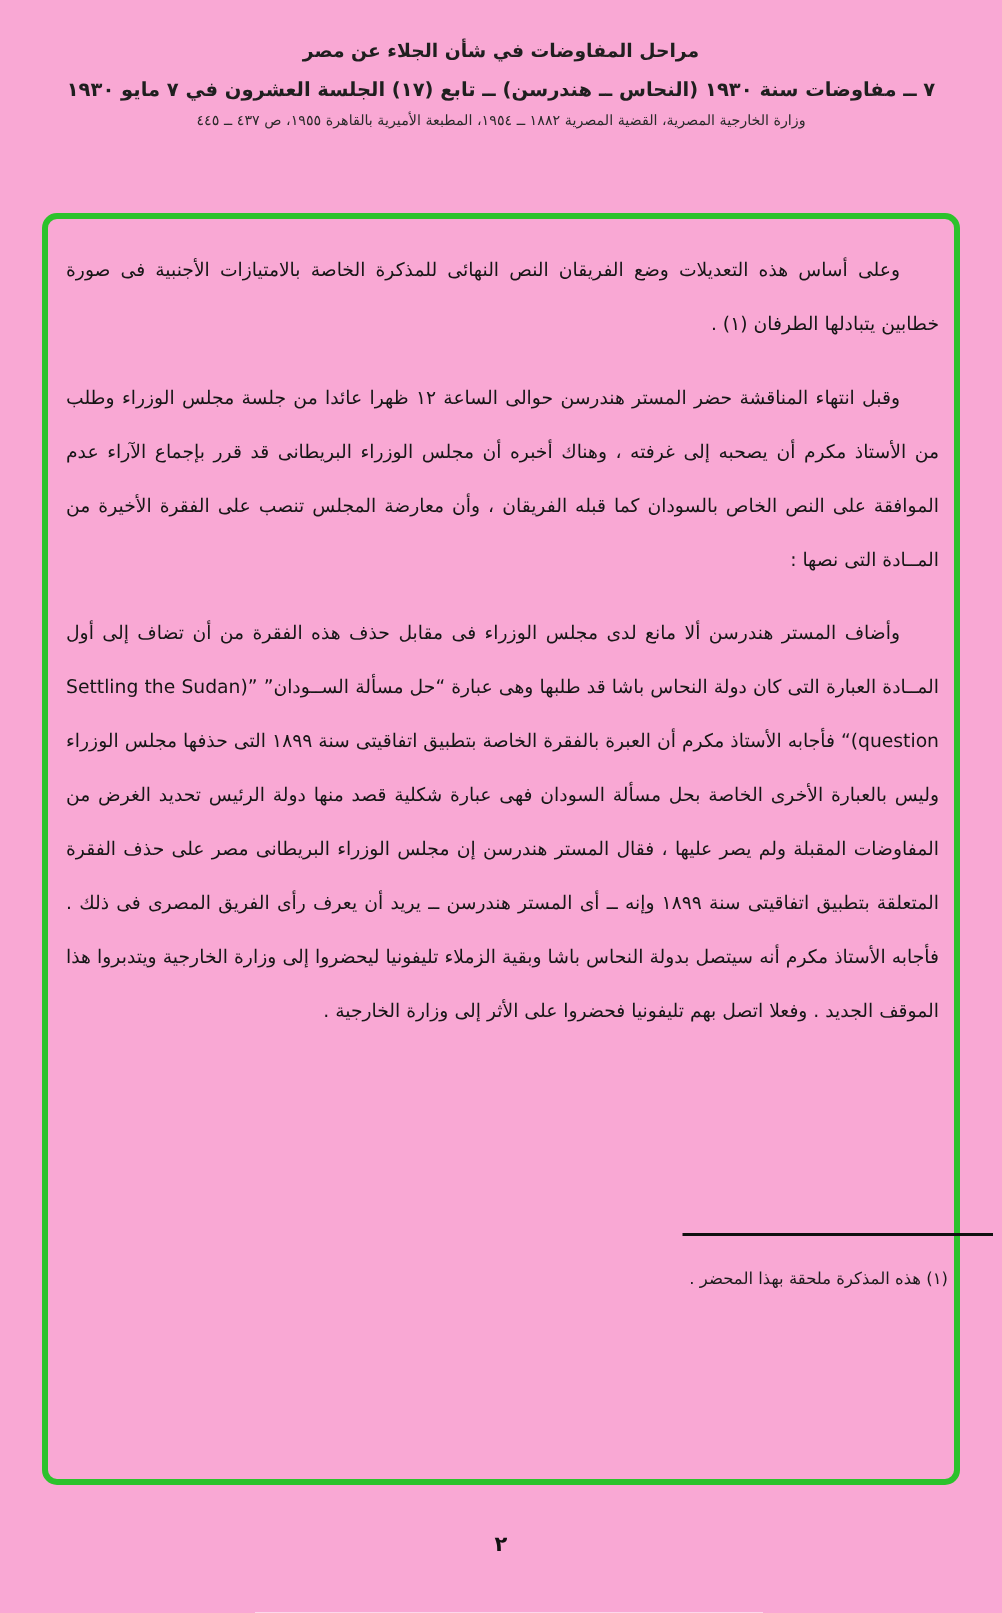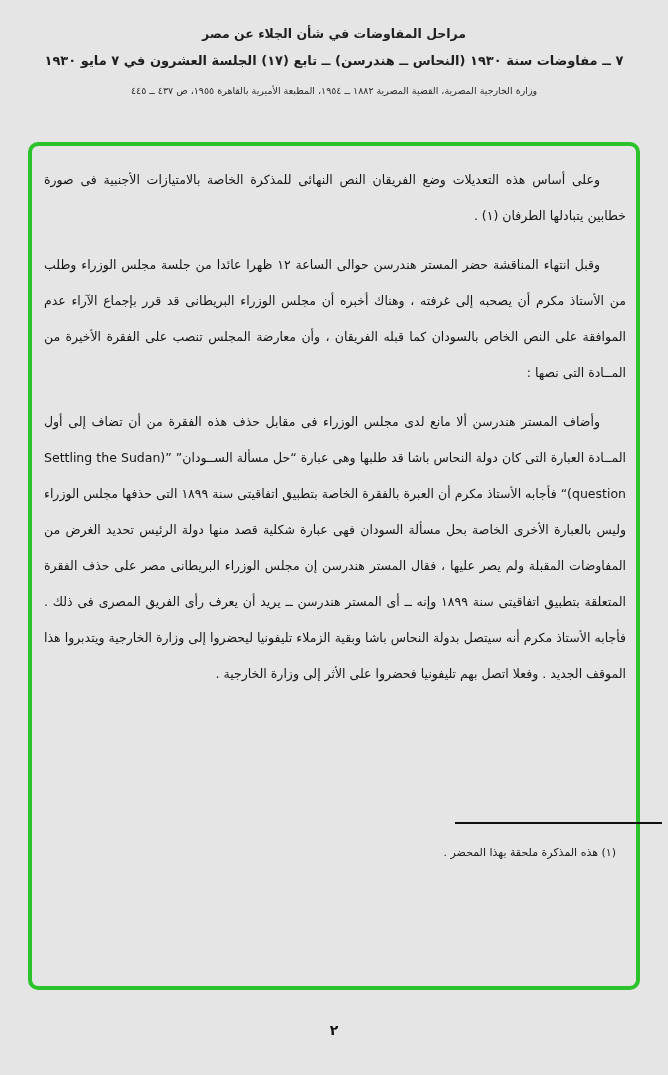--- a/index.html
+++ b/index.html
@@ -1,21 +1,21 @@
 <!DOCTYPE html>
 <html lang="ar"><head>
 <meta charset="utf-8">
 <style>
   * { margin: 0; padding: 0; box-sizing: border-box; }
   html, body { background: #ffffff; }
   .page {
     position: relative;
     width: 668px;
     height: 1075px;
-    background: #e5e5e5;
+    background: #f9a8d4;
     font-family: "DejaVu Sans", sans-serif;
     color: #1f1f1f;
     overflow: hidden;
   }
   .header {
     position: absolute;
     top: 26px;
     left: 0;
     width: 100%;
     text-align: center;
@@ -23,21 +23,21 @@
   }
   .header-line1 {
     font-size: 12.5px;
     font-weight: bold;
     margin-bottom: 12px;
     letter-spacing: 0.2px;
   }
   .header-line2 {
     font-size: 13px;
     font-weight: bold;
-    margin-bottom: 17px;
+    margin-bottom: 7px;
   }
   .header-line3 {
     font-size: 9.5px;
     font-weight: normal;
     color: #2a2a2a;
   }
   .green-box {
     position: absolute;
     left: 28px;
     top: 142px;
@@ -67,21 +67,21 @@
   .footnote-rule {
     position: absolute;
     left: 455px;
     top: 822px;
     width: 207px;
     height: 2px;
     background: #101010;
   }
   .footnote {
     position: absolute;
-    right: 52px;
+    right: 36px;
     top: 846px;
     width: 360px;
     direction: rtl;
     text-align: right;
     font-size: 11px;
     color: #1a1a1a;
   }
   .page-number {
     position: absolute;
     left: 0;

